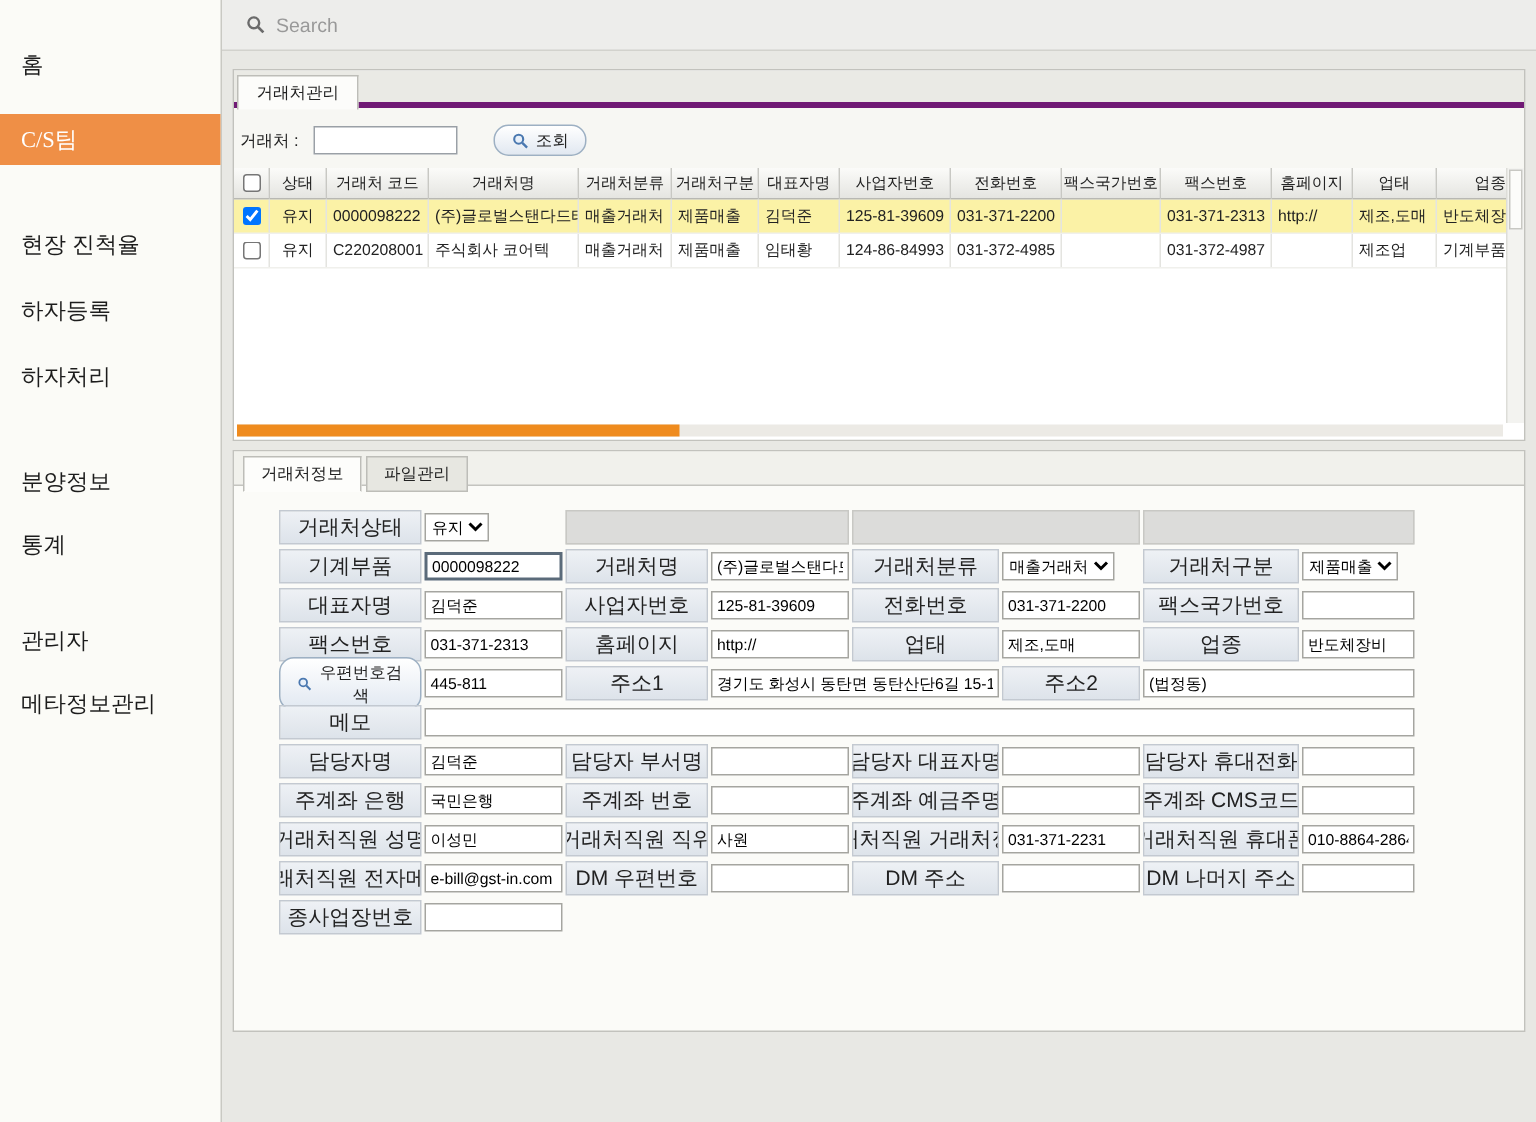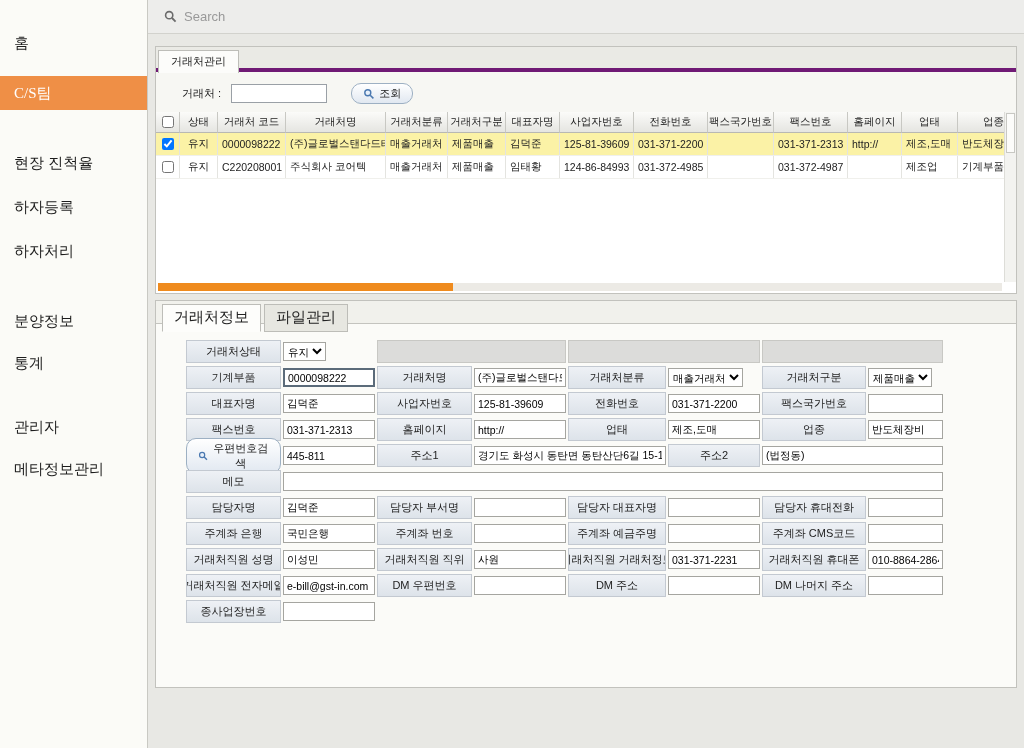--- a/index.html
+++ b/index.html
@@ -18,21 +18,21 @@
   #global-search{display:flex;align-items:center;gap:7px;padding-left:16px;color:#999;font-size:13px;cursor:text;}
   
   .pill{display:inline-flex;align-items:center;gap:4px;padding:2px 11px;border:1px solid #9db0c3;border-radius:10px;
         background:linear-gradient(#ffffff,#e1e8f1);font-size:11px;font-family:inherit;cursor:pointer;color:#222;}
   .tabstrip{height:21px;background:#eaeae5;border-bottom:4px solid #701a75;padding-left:2px;}
   .tab{display:inline-block;margin-top:2px;padding:3px 12px 4px;background:#fcfcfa;border:1px solid #bdbdb8;
        border-bottom:none;font-size:11px;position:relative;top:1px;cursor:pointer;}
   
   #list-panel{position:absolute;left:155px;top:46px;width:862px;height:248px;background:#fcfcfa;
               border:1px solid #c2c2bd;box-sizing:border-box;}
-  #toolbar{height:44px;display:flex;align-items:center;gap:10px;padding-left:26px;background:#f7f7f3;
+  #toolbar{height:44px;display:flex;align-items:center;gap:10px;padding-left:4px;background:#f7f7f3;
            border-bottom:1px solid #d3d3ce;box-sizing:border-box;}
   #filter-input{width:88px;height:17px;border:1px solid #9aa0a6;background:#fff;font-size:11px;font-family:inherit;padding:0 3px;}
   #grid-area{position:absolute;top:65px;left:0;right:0;bottom:0;background:#fff;overflow:hidden;}
   #grid-head{display:flex;height:21px;}
   .ghead{background:linear-gradient(#fbfbf9,#e5e5e1);border-right:1px solid #c8c8c3;border-bottom:1px solid #b8b8b3;
          font-size:10.5px;display:flex;align-items:center;justify-content:center;box-sizing:border-box;
          white-space:nowrap;overflow:hidden;flex:none;cursor:pointer;}
   .grow{display:flex;height:22px;border-bottom:1px solid #f0f0ec;background:#fff;cursor:pointer;}
   .grow.selected{background:#fbf2a6;}
   .gcell{box-sizing:border-box;border-right:1px solid #e4e4e0;padding:0 4px;display:flex;align-items:center;
@@ -41,28 +41,28 @@
   .center{justify-content:center;}
   .gcell input[type=checkbox],.ghead input[type=checkbox]{width:12px;height:12px;margin:0;}
   #vscroll{position:absolute;right:0;top:0;bottom:11px;width:11px;background:#f3f3f0;border-left:1px solid #ddddd8;}
   .vthumb{margin:1px;height:40px;background:#fcfcfa;border:1px solid #c8c8c3;box-sizing:border-box;}
   #hscroll{position:absolute;left:2px;right:14px;bottom:2px;height:8px;background:#eceae5;}
   .hthumb{width:35%;height:100%;background:#ef8b1e;}
   
   #detail-panel{position:absolute;left:155px;top:300px;width:862px;height:388px;background:#fbfbf8;
                 border:1px solid #c2c2bd;box-sizing:border-box;}
   .tabstrip2{height:22px;border-bottom:1px solid #c4c4bf;padding-left:6px;background:#f1f1ec;}
-  .tab2{display:inline-block;margin-top:2px;padding:3px 11px 4px;font-size:15px;position:relative;top:1px;
+  .tab2{display:inline-block;margin-top:2px;padding:3px 11px 4px;font-size:11px;position:relative;top:1px;
         background:#e7e7e1;border:1px solid #bdbdb8;cursor:pointer;}
   .tab2.active{background:#fdfdfb;border-bottom:1px solid #fdfdfb;}
   #detail-form{display:grid;grid-template-columns:95px 92px 95px 92px 98px 92px 104px 1fr;
                gap:3px 2px;width:757px;margin:16px 0 0 30px;}
   .fcell{height:23px;box-sizing:border-box;}
   .flabel{background:linear-gradient(#eef1f5,#dde3ea);border:1px solid #c3c9d1;display:flex;align-items:center;
-          justify-content:center;font-size:11px;color:#222;white-space:nowrap;overflow:hidden;}
+          justify-content:center;font-size:14px;color:#222;white-space:nowrap;overflow:hidden;}
   .fvalue{display:flex;align-items:center;}
   .fvalue input{width:100%;height:19px;box-sizing:border-box;border:1px solid #a5a5a0;font-size:10.5px;
                 padding:0 3px;font-family:inherit;background:#fff;}
   .fvalue input.focused{border:2px solid #5b6b7a;}
   .fvalue select{height:19px;font-size:10.5px;border:1px solid #a5a5a0;background:#fff;font-family:inherit;}
   .ffiller{background:#dcdcda;border:1px solid #c8c8c4;}
   .fbtncell{display:flex;align-items:center;justify-content:center;}
   #actions{width:757px;margin-left:30px;margin-top:14px;display:flex;justify-content:flex-end;gap:8px;
            box-sizing:border-box;padding-right:36px;}
   .act{display:inline-flex;align-items:center;gap:5px;padding:3px 10px;border:1px solid #8f8f8f;border-radius:4px;

